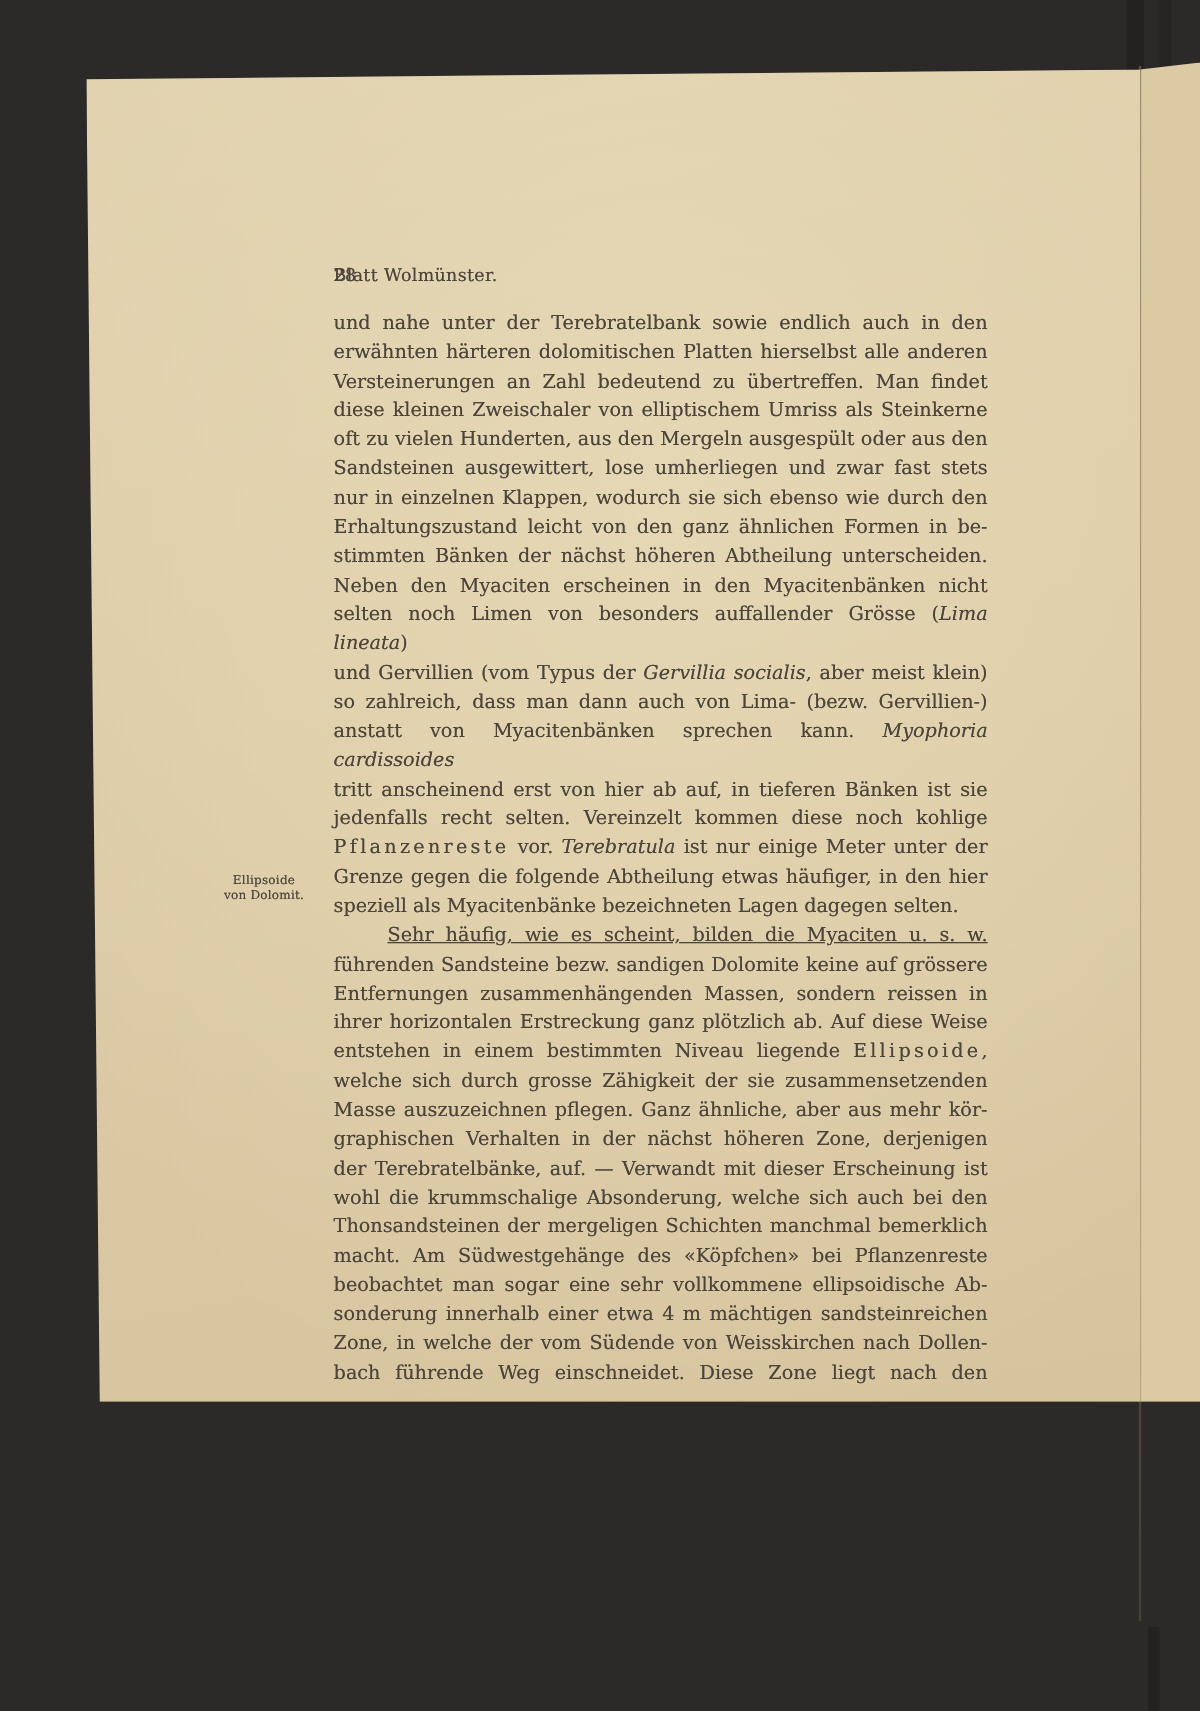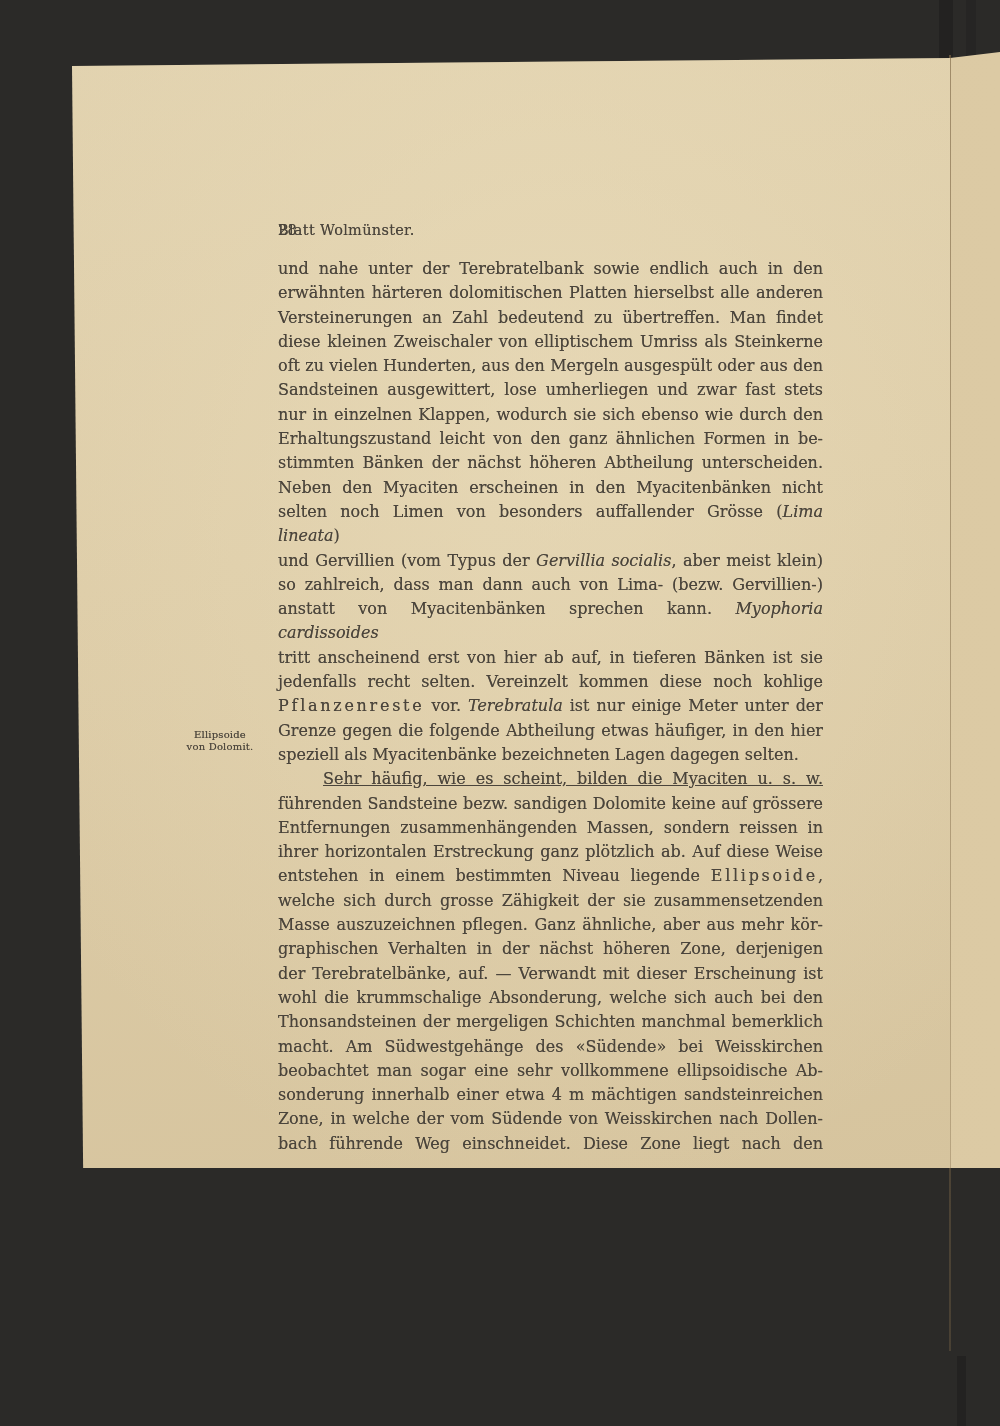--- a/index.html
+++ b/index.html
@@ -107,21 +107,21 @@
         <div class="line"><span>führenden Sandsteine bezw. sandigen Dolomite keine auf grössere</span></div>
         <div class="line"><span>Entfernungen zusammenhängenden Massen, sondern reissen in</span></div>
         <div class="line"><span>ihrer horizontalen Erstreckung ganz plötzlich ab. Auf diese Weise</span></div>
         <div class="line"><span>entstehen in einem bestimmten Niveau liegende </span><span class="sp">Ellipsoide</span><span>,</span></div>
         <div class="line"><span>welche sich durch grosse Zähigkeit der sie zusammensetzenden</span></div>
         <div class="line"><span>Masse auszuzeichnen pflegen. Ganz ähnliche, aber aus mehr kör-</span></div>
         <div class="line"><span>graphischen Verhalten in der nächst höheren Zone, derjenigen</span></div>
         <div class="line"><span>der Terebratelbänke, auf. — Verwandt mit dieser Erscheinung ist</span></div>
         <div class="line"><span>wohl die krummschalige Absonderung, welche sich auch bei den</span></div>
         <div class="line"><span>Thonsandsteinen der mergeligen Schichten manchmal bemerklich</span></div>
-        <div class="line"><span>macht. Am Südwestgehänge des «Südende» bei Weisskirchen</span></div>
+        <div class="line"><span>macht. Am Südwestgehänge des «Köpfchen» bei Pflanzenreste</span></div>
         <div class="line"><span>beobachtet man sogar eine sehr vollkommene ellipsoidische Ab-</span></div>
         <div class="line"><span>sonderung innerhalb einer etwa 4 m mächtigen sandsteinreichen</span></div>
         <div class="line"><span>Zone, in welche der vom Südende von Weisskirchen nach Dollen-</span></div>
         <div class="line"><span>bach führende Weg einschneidet. Diese Zone liegt nach den</span></div>
       </div>
 
   </div>
 </div>
 
 </body></html>

